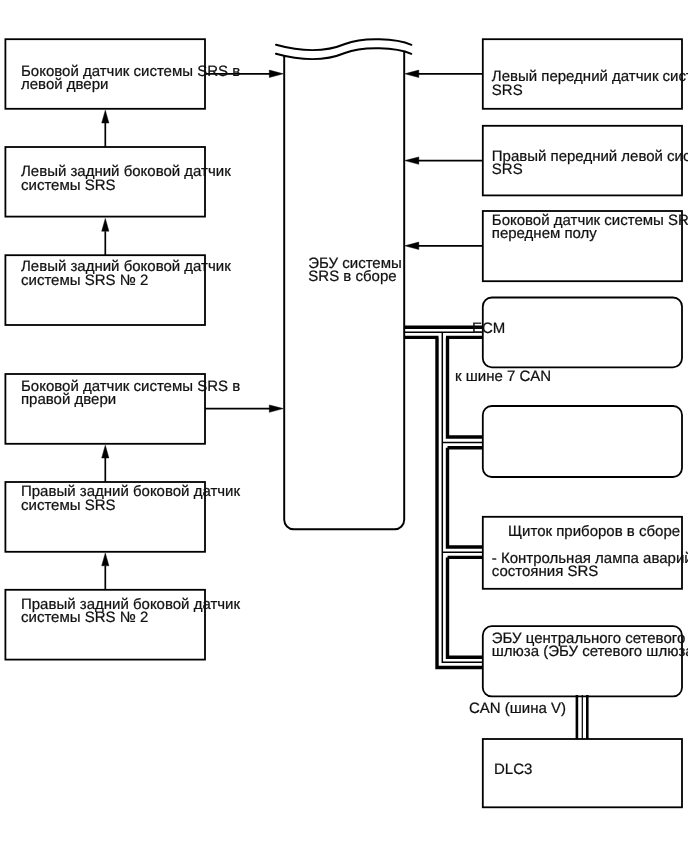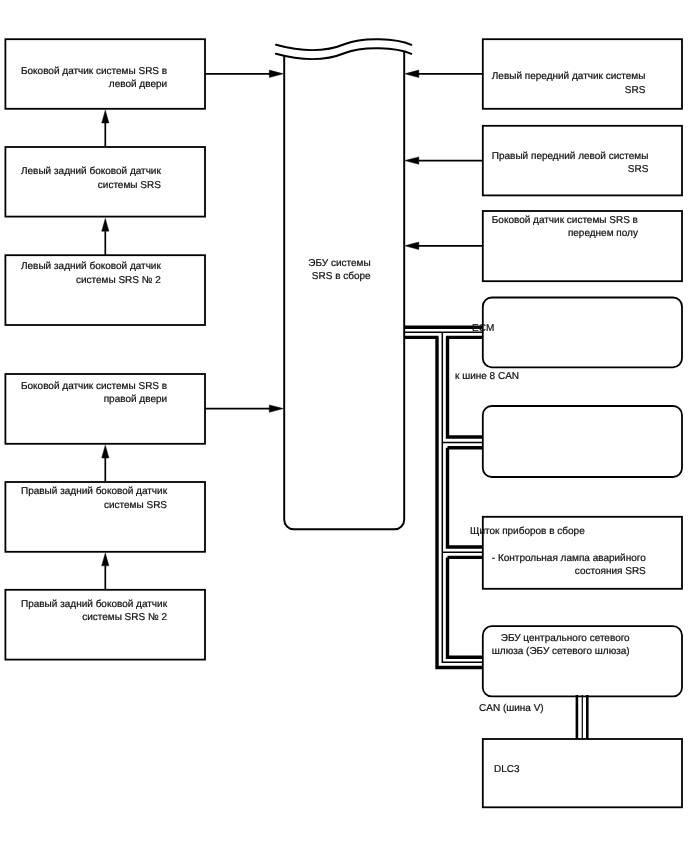--- a/index.html
+++ b/index.html
@@ -2,21 +2,21 @@
 <html><head>
 <meta charset="utf-8">
 <style>
   html,body{margin:0;padding:0;background:#ffffff;}
   body{width:688px;height:852px;overflow:hidden;
        font-family:"Liberation Sans",sans-serif;
        -webkit-font-smoothing:antialiased;
        text-rendering:geometricPrecision;}
   #diagram{position:relative;width:688px;height:852px;background:#fff;}
   svg#art{position:absolute;left:0;top:0;width:688px;height:852px;}
-  .lbl{position:absolute;font-size:10px;line-height:13.6px;color:#111111;white-space:pre;text-align:right;
+  .lbl{position:absolute;font-size:15px;line-height:13.6px;color:#111111;white-space:pre;
        -webkit-text-stroke:0.22px #111111;}
 </style>
 </head>
 <body>
 
 <div id="diagram">
 
 <svg id="art" viewBox="0 0 688 852">
   <g fill="none" stroke="#000" stroke-width="1.8">
 
@@ -129,23 +129,23 @@
 <div class="lbl" style="left:308.3px;top:256.9px">ЭБУ системы
 SRS в сборе</div>
 
 <div class="lbl" style="left:491.8px;top:70px">Левый передний датчик системы
 SRS</div>
 <div class="lbl" style="left:491.8px;top:149.7px">Правый передний левой системы
 SRS</div>
 <div class="lbl" style="left:491.8px;top:213.9px">Боковой датчик системы SRS в
 переднем полу</div>
 <div class="lbl" style="left:472px;top:321.7px">ECM</div>
-<div class="lbl" style="left:470px;top:524.7px">Щиток приборов в сборе</div>
+<div class="lbl" style="left:508px;top:524.7px">Щиток приборов в сборе</div>
 <div class="lbl" style="left:491.8px;top:551.9px">- Контрольная лампа аварийного
 состояния SRS</div>
 <div class="lbl" style="left:491.8px;top:631.7px">ЭБУ центрального сетевого
 шлюза (ЭБУ сетевого шлюза)</div>
 <div class="lbl" style="left:494px;top:762.6px">DLC3</div>
 
-<div class="lbl" style="left:455.0px;top:370.1px">к шине 8 CAN</div>
-<div class="lbl" style="left:479px;top:702.4px">CAN (шина V)</div>
+<div class="lbl" style="left:455.0px;top:370.1px">к шине 7 CAN</div>
+<div class="lbl" style="left:469px;top:702.4px">CAN (шина V)</div>
 
 </div>
 
 </body></html>

